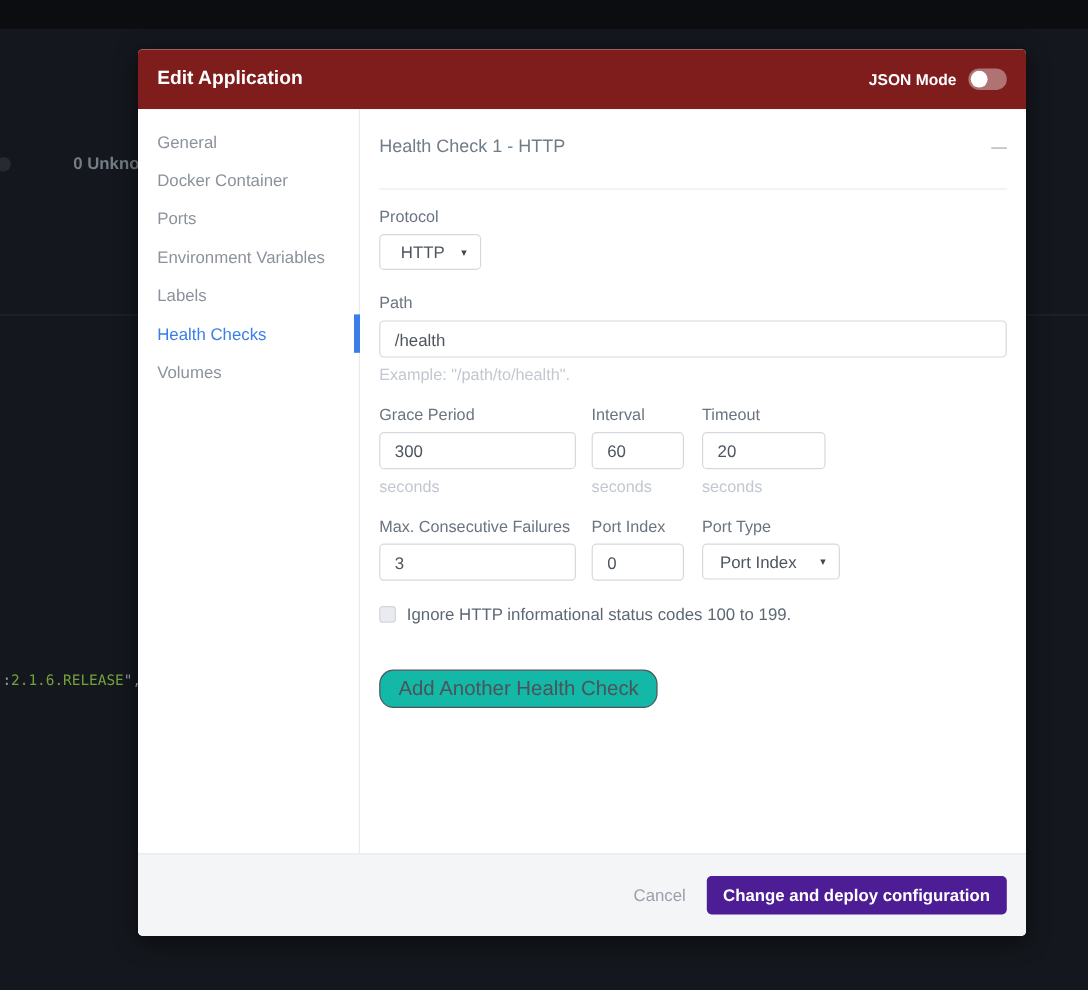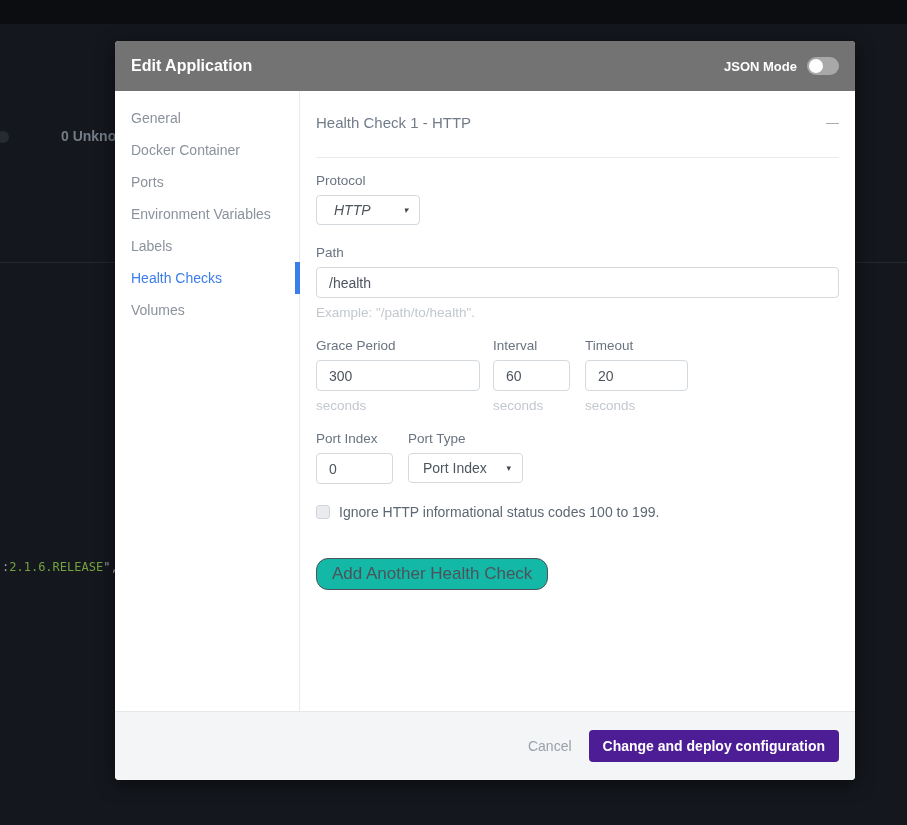--- a/index.html
+++ b/index.html
@@ -18,21 +18,21 @@
   .code-gray { color:#9aa0a6; }
   .code-green { color:#74a13e; }
 
   
   .modal {
     position:absolute; left:115px; top:41px; width:740px; height:739px;
     border-radius:4px; overflow:hidden; display:flex; flex-direction:column;
     box-shadow:0 4px 18px rgba(0,0,0,.55); background:#fff;
   }
   .modal-header {
-    flex:none; height:50px; background:#737373; display:flex; align-items:center;
+    flex:none; height:50px; background:#7f1d1d; display:flex; align-items:center;
     justify-content:space-between; padding:0 16px;
   }
   .modal-title { font-size:16px; font-weight:700; color:#fff; }
   .json-mode { display:flex; align-items:center; gap:10px; }
   .json-mode-label { font-size:13px; font-weight:700; color:#fff;text-align:right; }
   .toggle { width:32px; height:18px; border-radius:9px; background:rgba(255,255,255,.38); position:relative; cursor:pointer; }
   .toggle-knob { position:absolute; left:2px; top:2px; width:14px; height:14px; border-radius:50%; background:#fff; }
 
   .modal-body { flex:1; display:flex; background:#fff; min-height:0; }
 
@@ -57,21 +57,21 @@
   .section-title { font-size:15px; color:#717c89; }
   .collapse { font-size:13px; color:#9aa2ab; cursor:pointer; line-height:1; }
 
   .flabel { font-size:13.5px; color:#6a7480; margin:15px 0 7px; }
   .selectbox {
     height:30px; border:1px solid #d4d9de; border-radius:4px; background:#fff;
     display:flex; align-items:center; padding:0 11px 0 17px; font-size:14px; color:#4e555e;
     cursor:pointer;
   }
   .selectbox .caret { margin-left:auto; font-size:9px; color:#40474f; }
-  .selectbox.protocol { width:104px;font-style:italic; }
+  .selectbox.protocol { width:85px; }
   .selectbox.porttype { width:115px; padding-left:14px; }
 
   .tinput {
     display:block; height:31px; border:1px solid #d4d9de; border-radius:4px;
     padding:0 12px; font-size:14px; color:#4e555e; background:#fff; width:100%;
     font-family:"Liberation Sans", sans-serif; outline:none;
   }
   .help { font-size:13.5px; color:#c2c8cf; margin-top:7px; }
 
   .row { display:flex; align-items:flex-start; }
@@ -167,20 +167,24 @@
           <div class="help">seconds</div>
         </div>
         <div class="col-c">
           <div class="flabel">Timeout</div>
           <input class="tinput" type="text" value="20" style="">
           <div class="help">seconds</div>
         </div>
       </div>
 
       <div class="row">
+        <div class="col-a">
+          <div class="flabel">Max. Consecutive Failures</div>
+          <input class="tinput" type="text" value="3" style="">
+        </div>
         <div class="col-b">
           <div class="flabel">Port Index</div>
           <input class="tinput" type="text" value="0" style="">
         </div>
         <div class="col-c" style="width:115px;">
           <div class="flabel">Port Type</div>
           <div class="selectbox porttype">
             <span>Port Index</span>
             <span class="caret">▾</span>
           </div>

